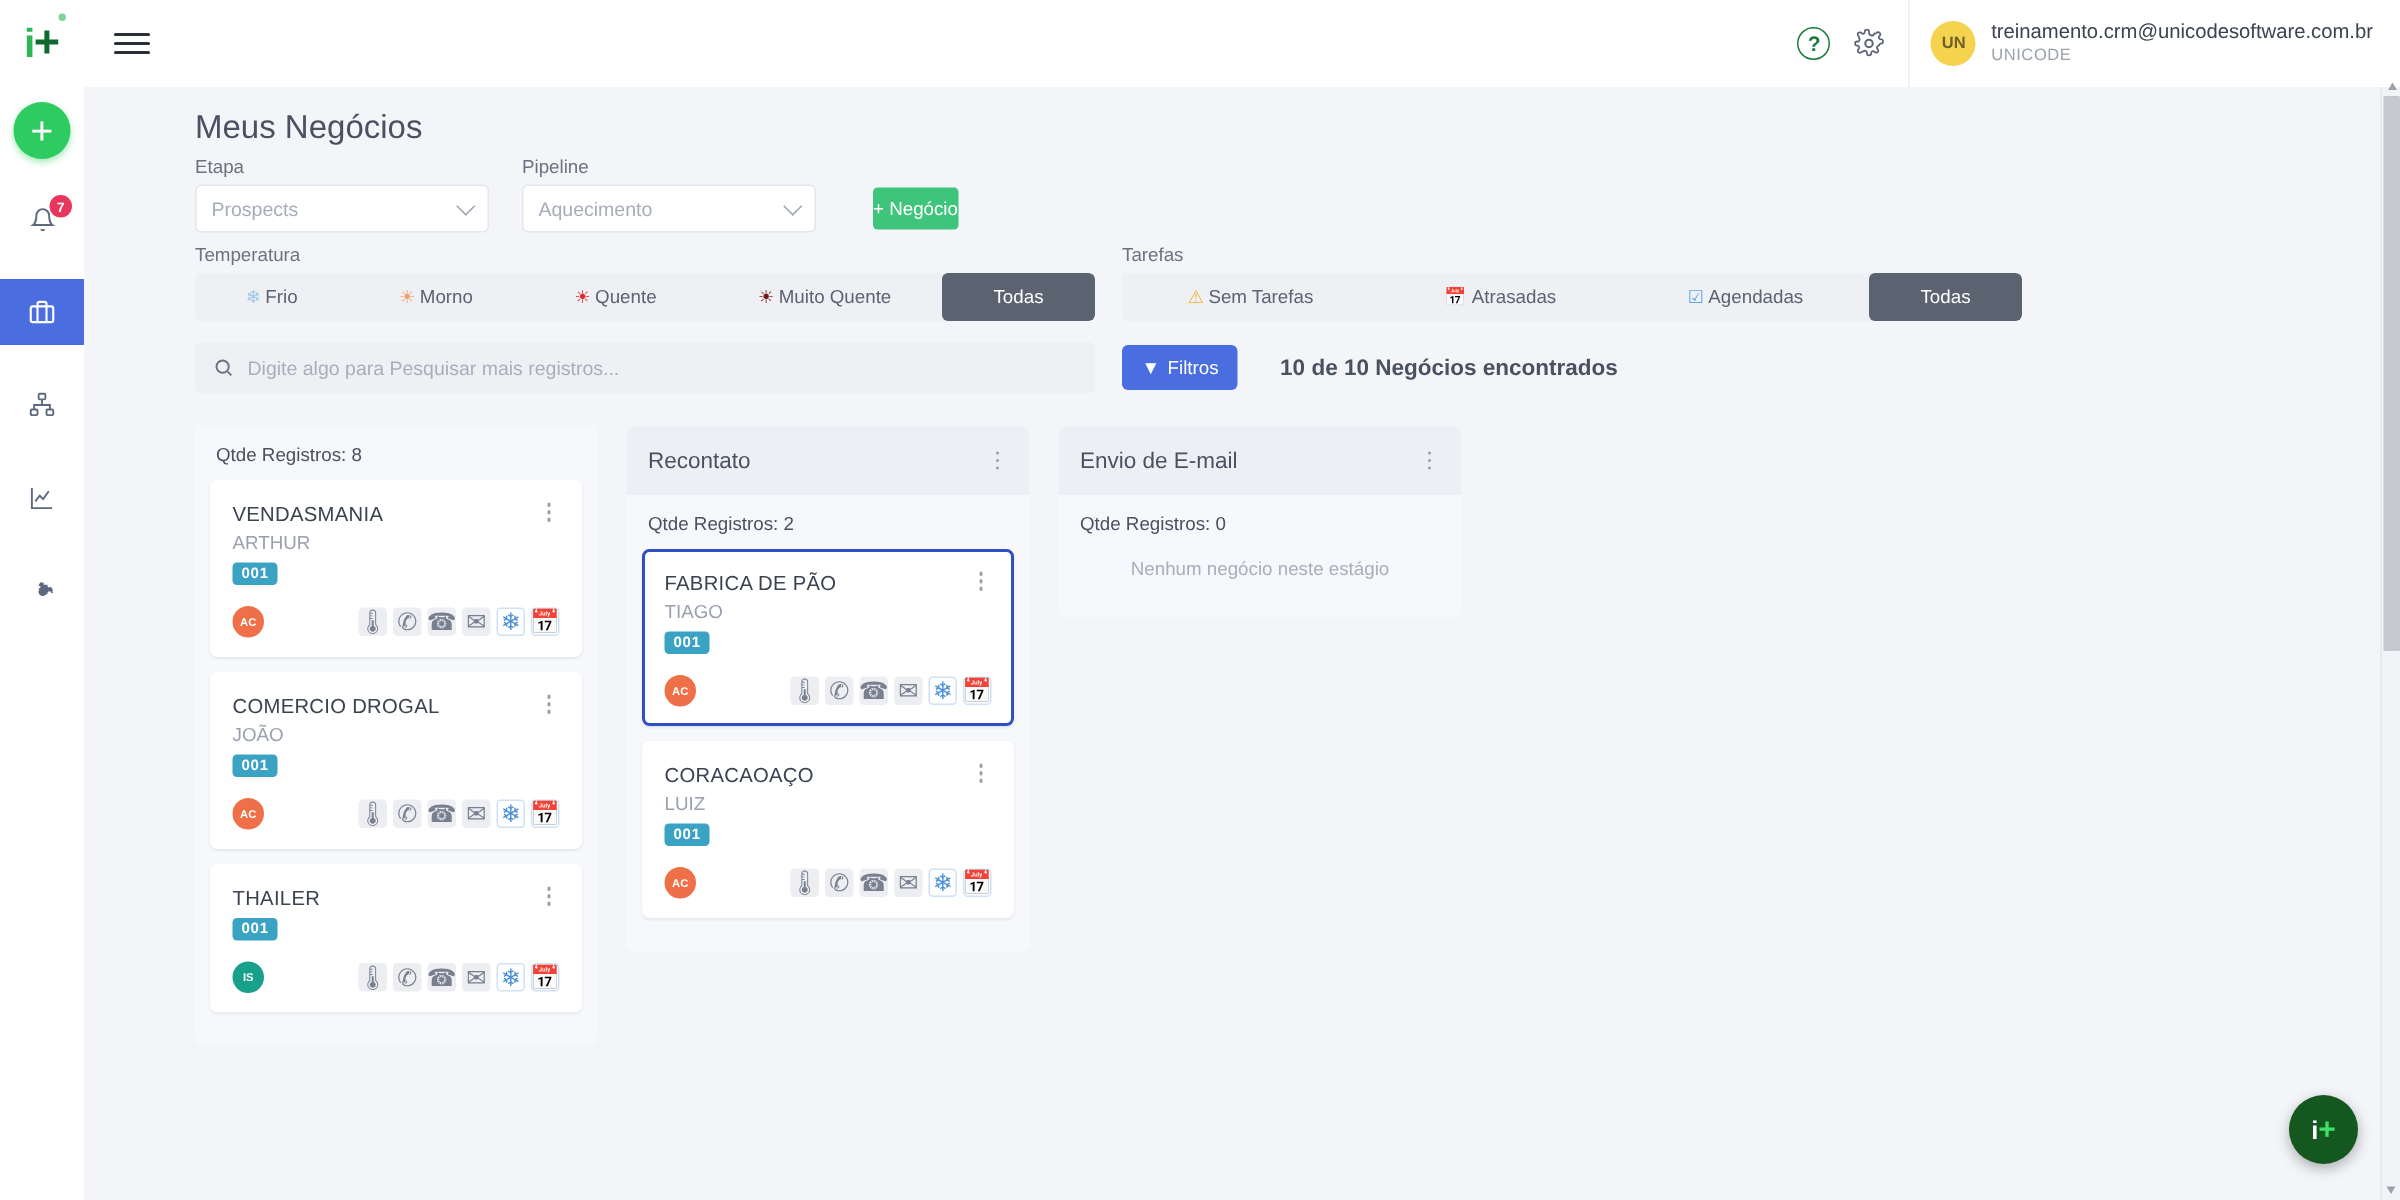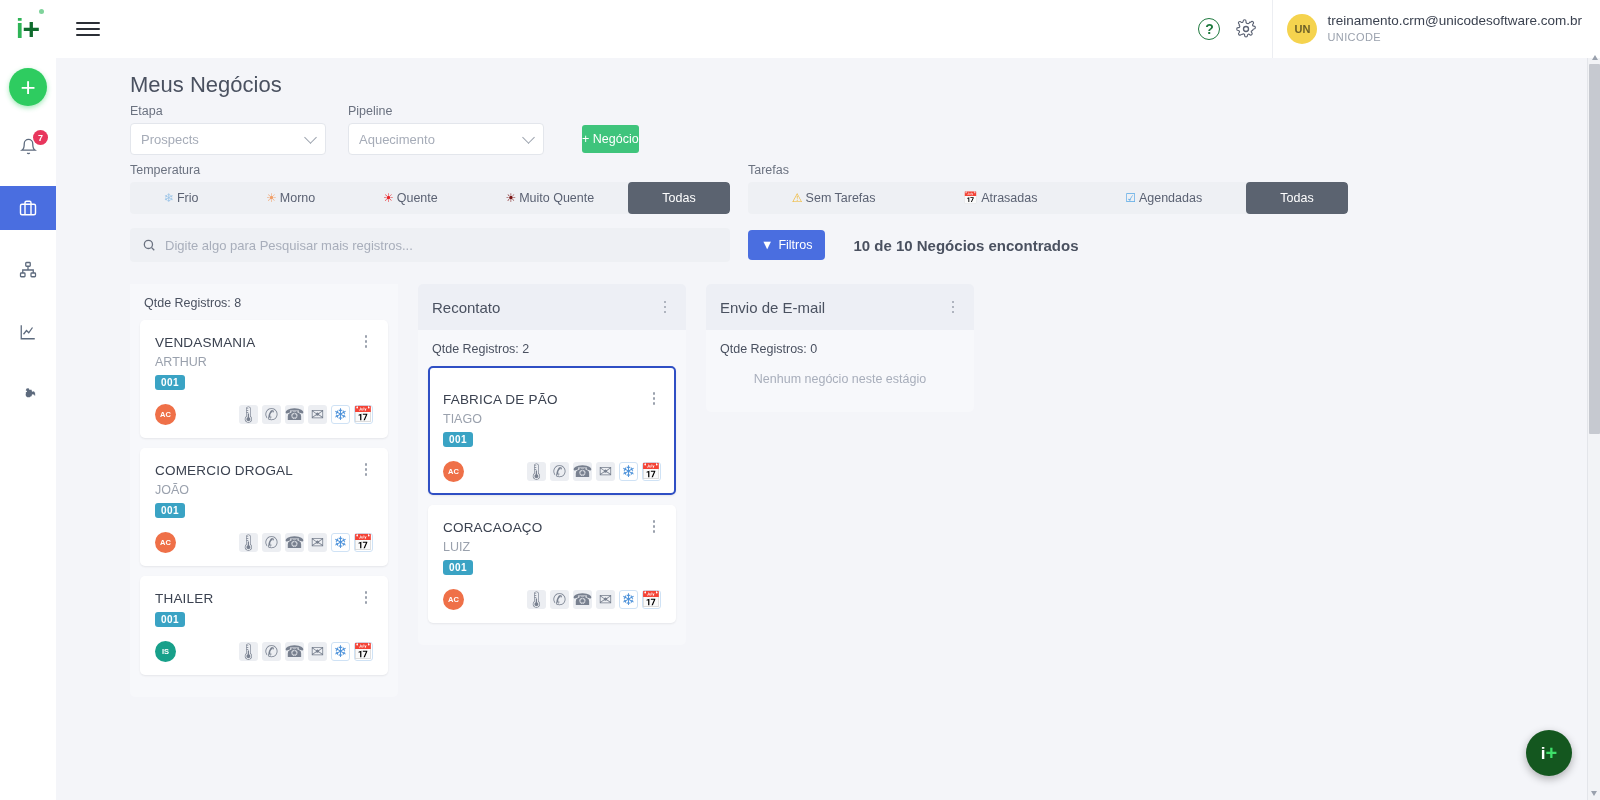--- a/index.html
+++ b/index.html
@@ -134,21 +134,21 @@
   .kebab i { display: block; width: 2.5px; height: 2.5px; border-radius: 50%; background: #9aa1ad; }
   .col-body { background: #f7f8fb; border-radius: 0 0 5px 5px; padding: 10px 10px 12px; }
   .qtde { font-size: 12.5px; color: #4a5160; padding: 2px 2px 10px 4px; }
   .empty { font-size: 12.5px; color: #a8aebb; text-align: center; padding: 6px 0 14px; }
 
   .card {
     background: #fff; border-radius: 5px; padding: 14px 14px 12px;
     margin-bottom: 10px; box-shadow: 0 1px 2px rgba(20,25,40,.08); cursor: pointer;
     border: 1px solid transparent;
   }
-  .card.selected { border: 2px solid #2f4fc4; padding: 24px 13px 11px; }
+  .card.selected { border: 2px solid #2f4fc4; padding: 13px 13px 11px; }
   .card-top { display: flex; align-items: flex-start; }
   .card-name { flex: 1 1 auto; font-size: 13.5px; color: #3b4250; letter-spacing: .2px; }
   .card-contact { font-size: 12.5px; color: #9aa1ad; margin-top: 5px; }
   .tag {
     display: inline-block; background: #3aa3c4; color: #fff; font-size: 10px; font-weight: 700;
     border-radius: 3px; padding: 2px 6px; margin-top: 6px; letter-spacing: .5px;
   }
   .card-bottom { display: flex; align-items: center; margin-top: 14px; gap: 32px; }
   .card-av {
     width: 21px; height: 21px; border-radius: 50%; color: #fff; font-size: 7.5px; font-weight: 700;

